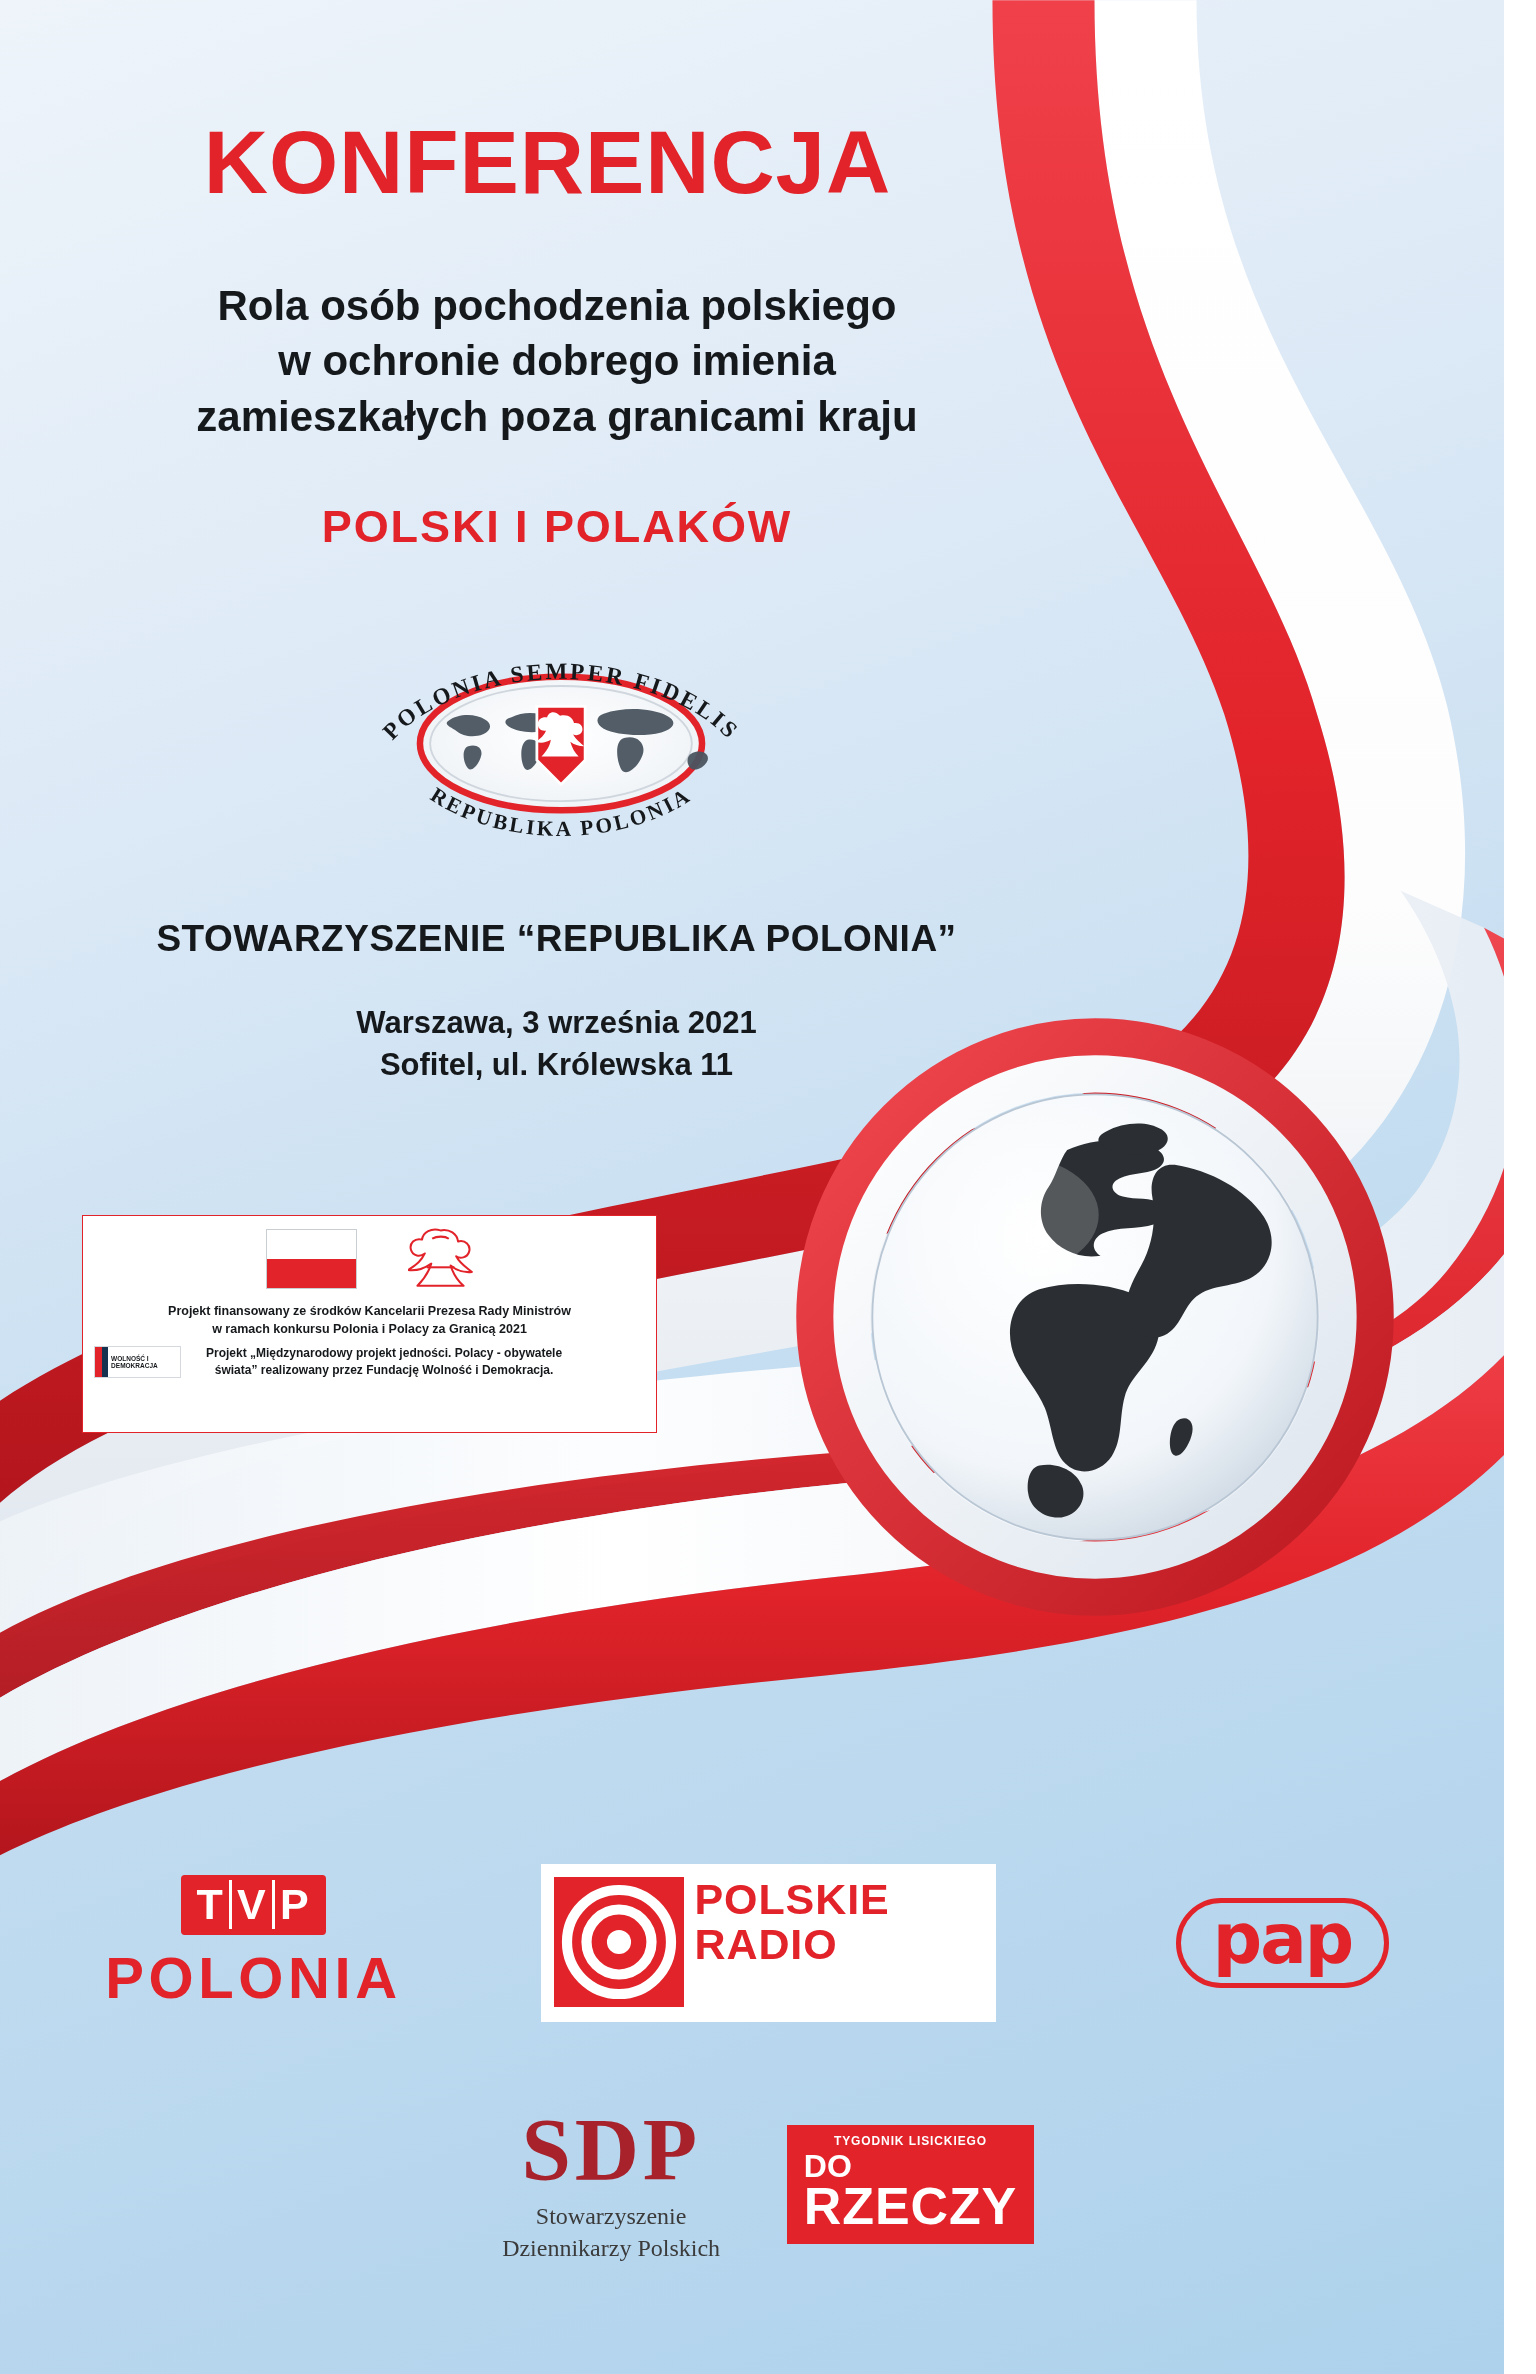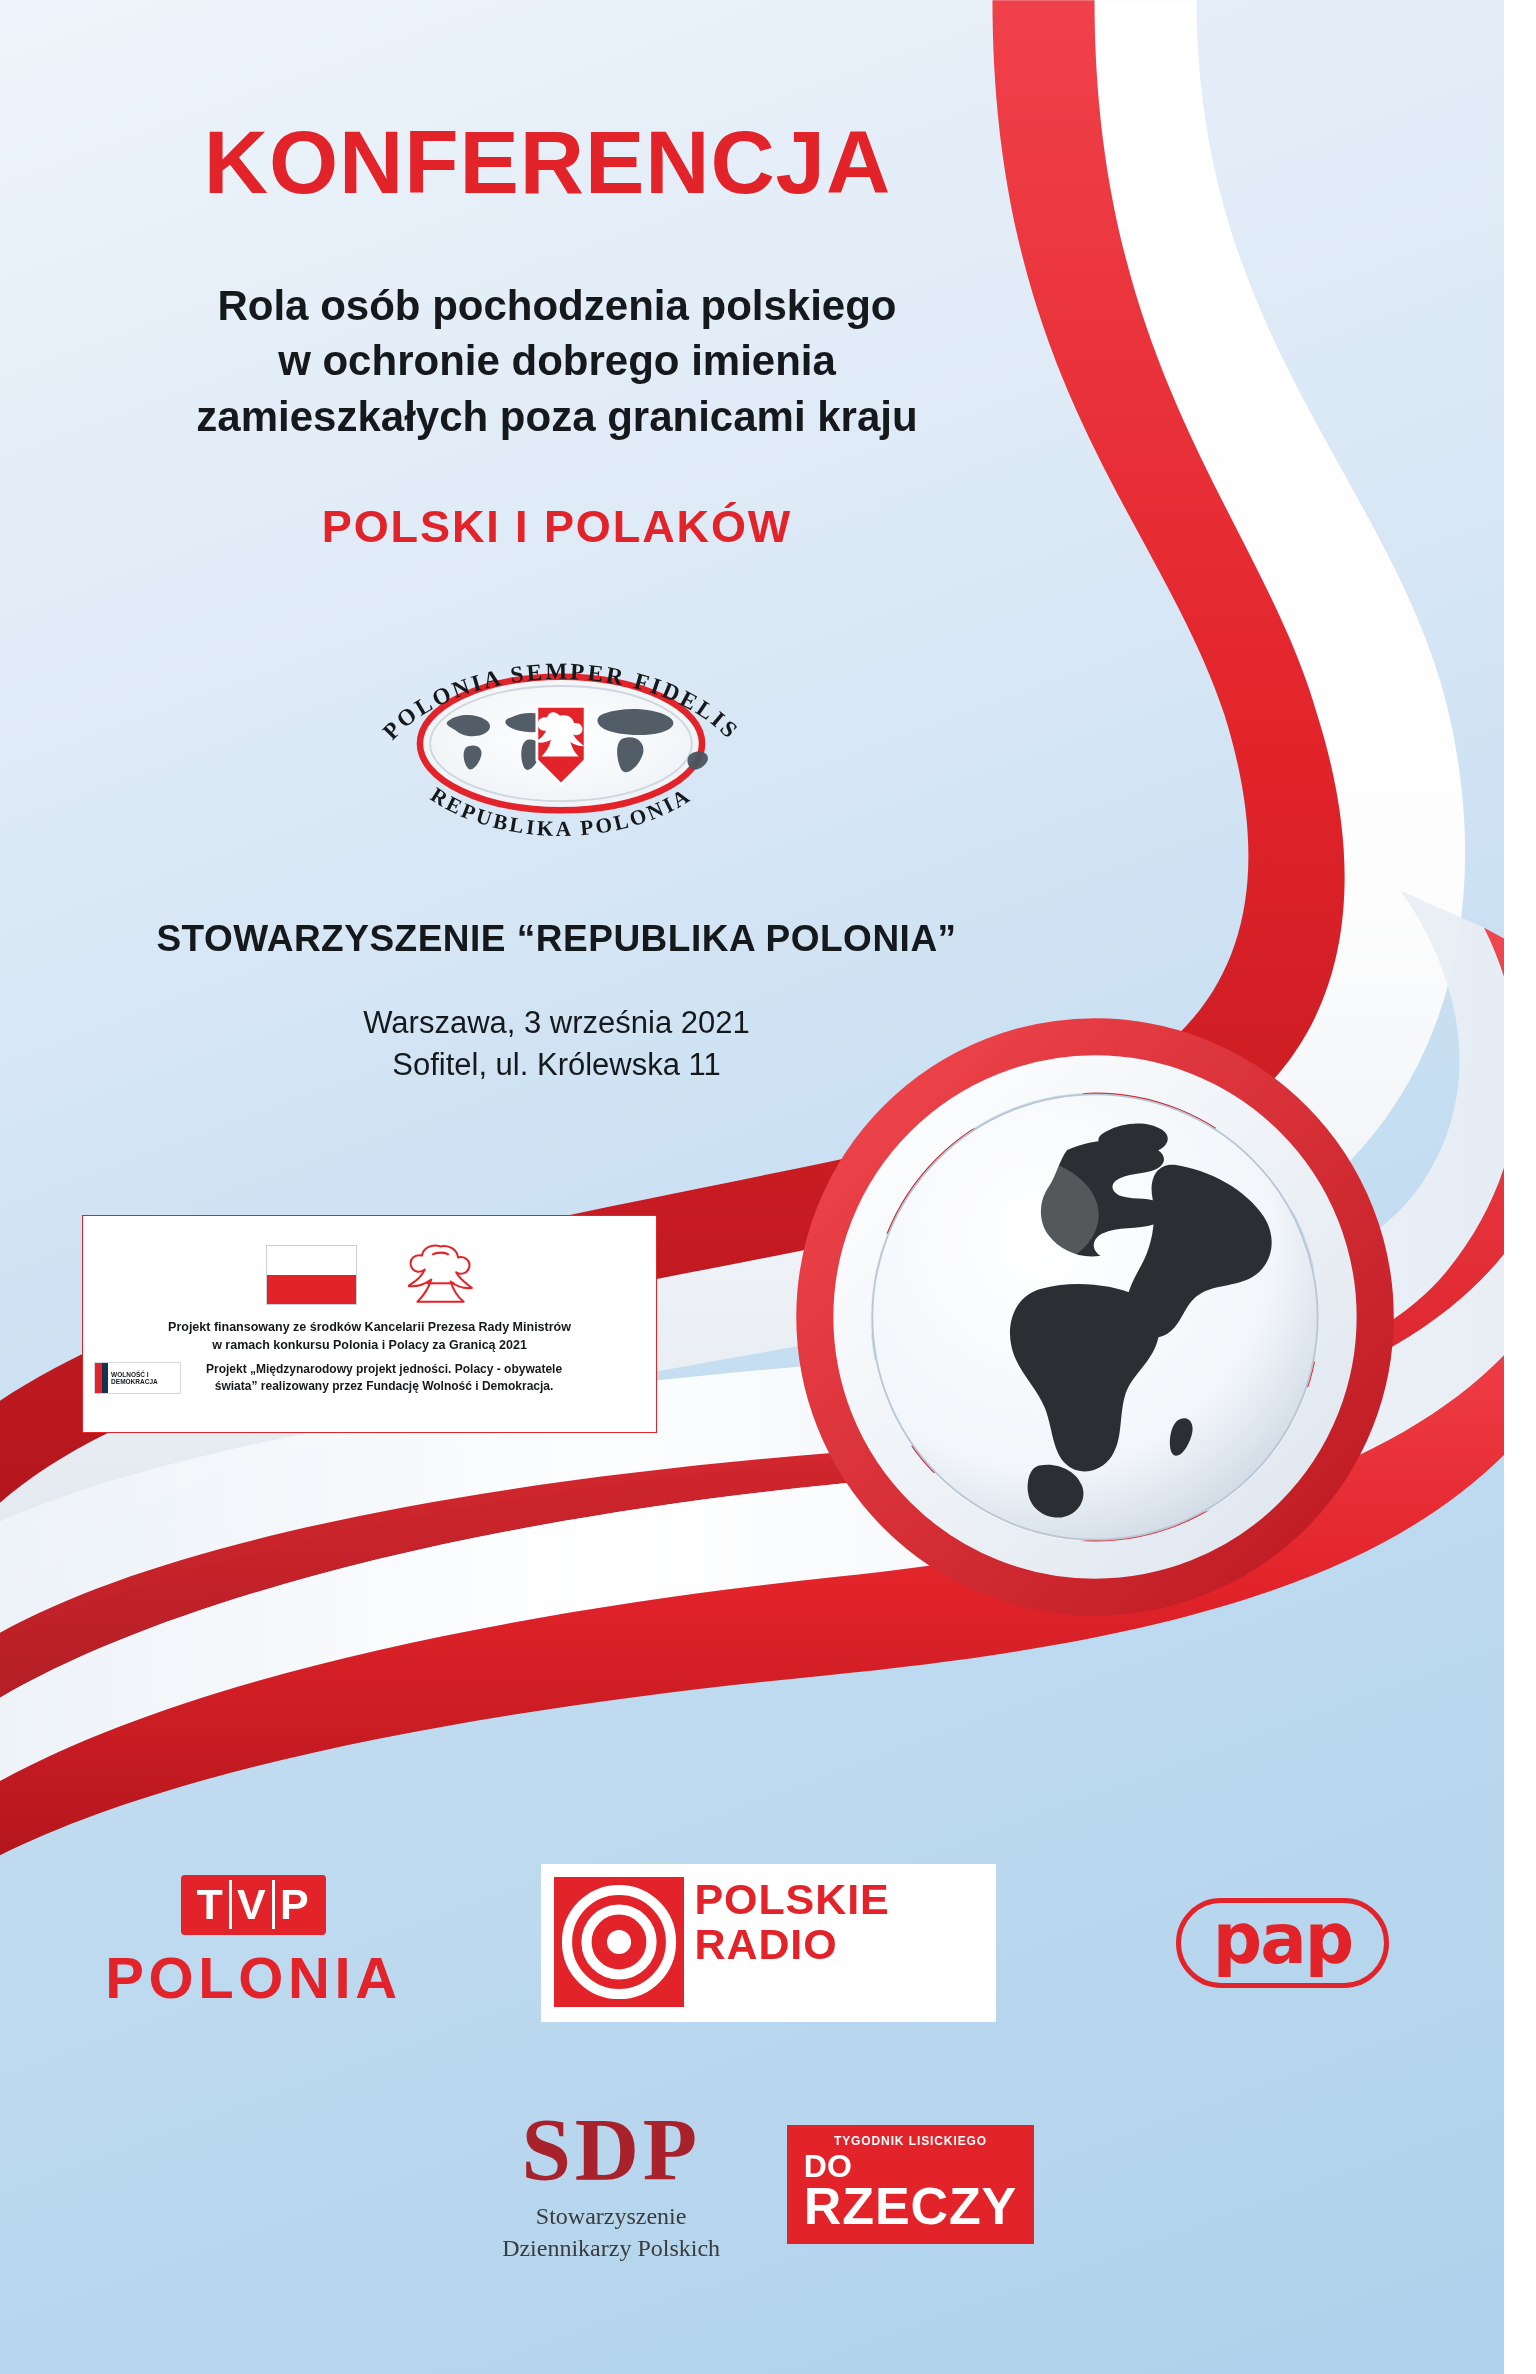--- a/index.html
+++ b/index.html
@@ -83,35 +83,35 @@
     color: #16191c;
   }
   .event-place {
     position: absolute;
     top: 1002px;
     left: 37px;
     width: 1039px;
     text-align: center;
     font-size: 31px;
     line-height: 1.35;
-    font-weight: normal;
+    font-weight: bold;
     color: #16191c;
   }
 
   
   .funding {
     position: absolute;
     top: 1215px;
     left: 82px;
     width: 575px;
     height: 218px;
     background: #ffffff;
     border: 1.9px solid #e2232a;
     box-sizing: border-box;
-    padding: 19px 11px;
+    padding: 3px 11px;
   }
   .funding-flags {
     display: flex;
     justify-content: center;
     align-items: center;
     gap: 51px;
     height: 79px;
   }
   .flag-pl {
     width: 89px;

